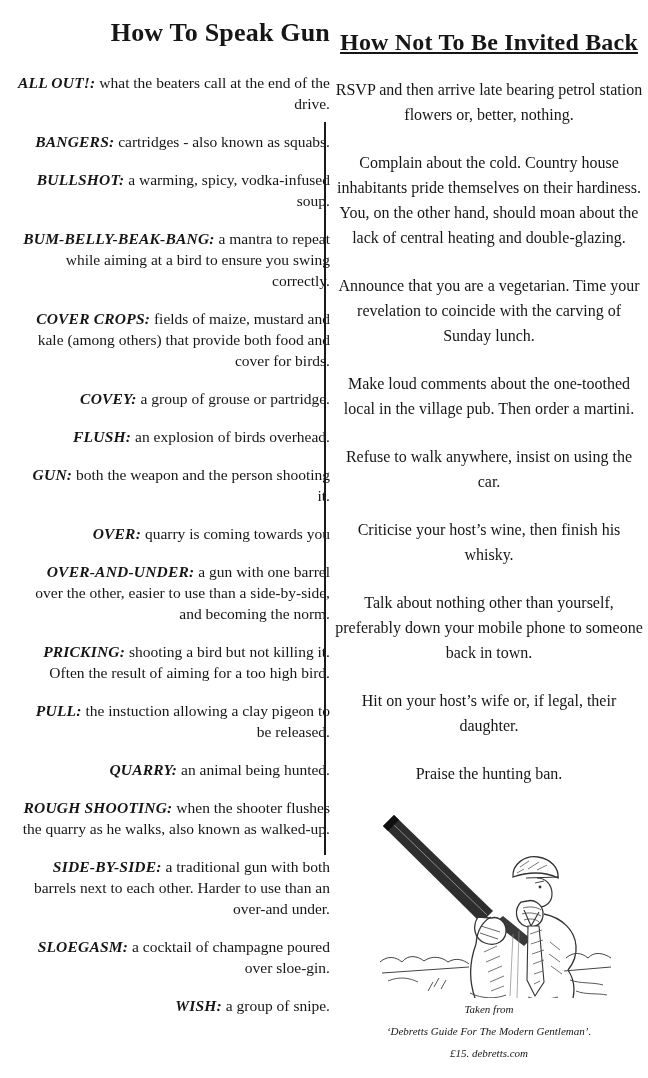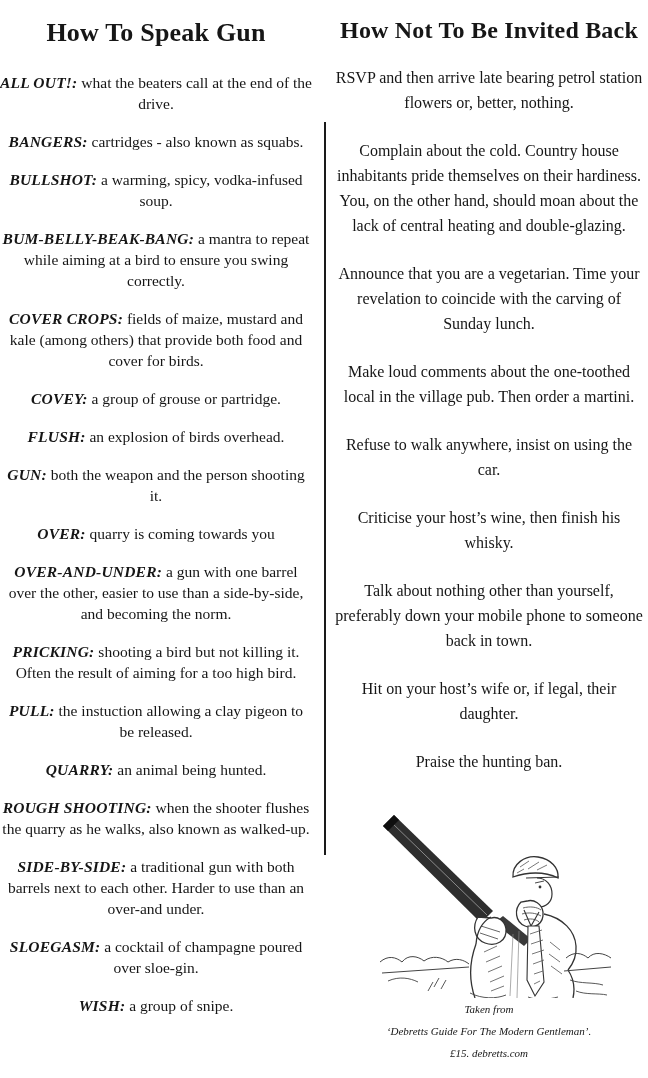--- a/index.html
+++ b/index.html
@@ -5,24 +5,24 @@
   html,body{margin:0;padding:0;background:#e8e8e8;}
   .page{
     position:relative;
     width:648px;height:1078px;
     background:#ffffff;
     color:#161616;
     font-family:"Liberation Serif","DejaVu Serif",serif;
     overflow:hidden;
     margin:0 auto;
   }
-  .col-left{position:absolute;left:0;top:18px;width:312px;text-align:center;}
+  .col-left{position:absolute;left:18px;top:18px;width:312px;text-align:right;}
   .col-right{position:absolute;left:334px;top:16px;width:310px;text-align:center;}
   h1{font-size:26px;line-height:30px;font-weight:700;margin:0 0 24px 0;letter-spacing:.2px;}
-  .col-right h1{font-size:24px;line-height:29px;margin:0 0 20px 0;}
+  .col-right h1{font-size:24px;line-height:29px;margin:12px 0 20px 0;text-decoration:underline;}
   .entry{font-size:15.5px;line-height:21px;margin:0 0 17px 0;}
   .entry b{font-style:italic;font-weight:700;letter-spacing:.2px;}
   .item{font-size:16px;line-height:25px;margin:0 0 23px 0;}
   .divider{position:absolute;left:324px;top:122px;width:2px;height:733px;background:#1a1a1a;}
   .illustration{position:absolute;left:378px;top:814px;width:235px;height:184px;}
   .attribution{
     position:absolute;left:334px;top:998px;width:310px;
     text-align:center;font-style:italic;font-size:11px;line-height:22px;
   }
   .attribution .site{font-weight:400;}

